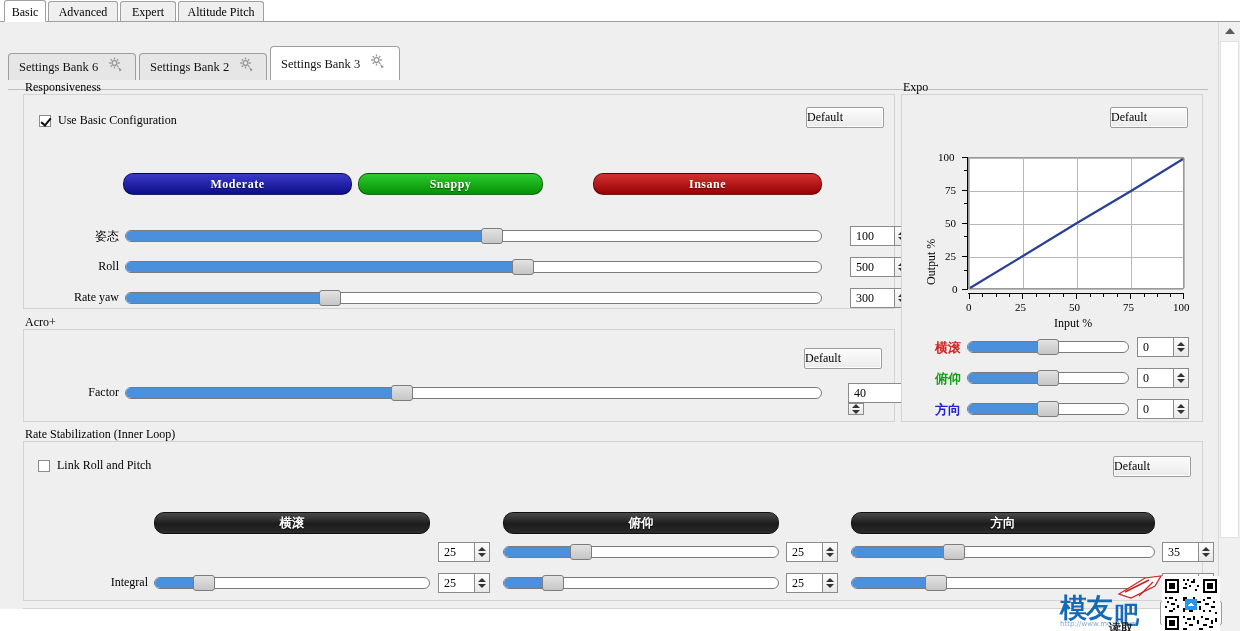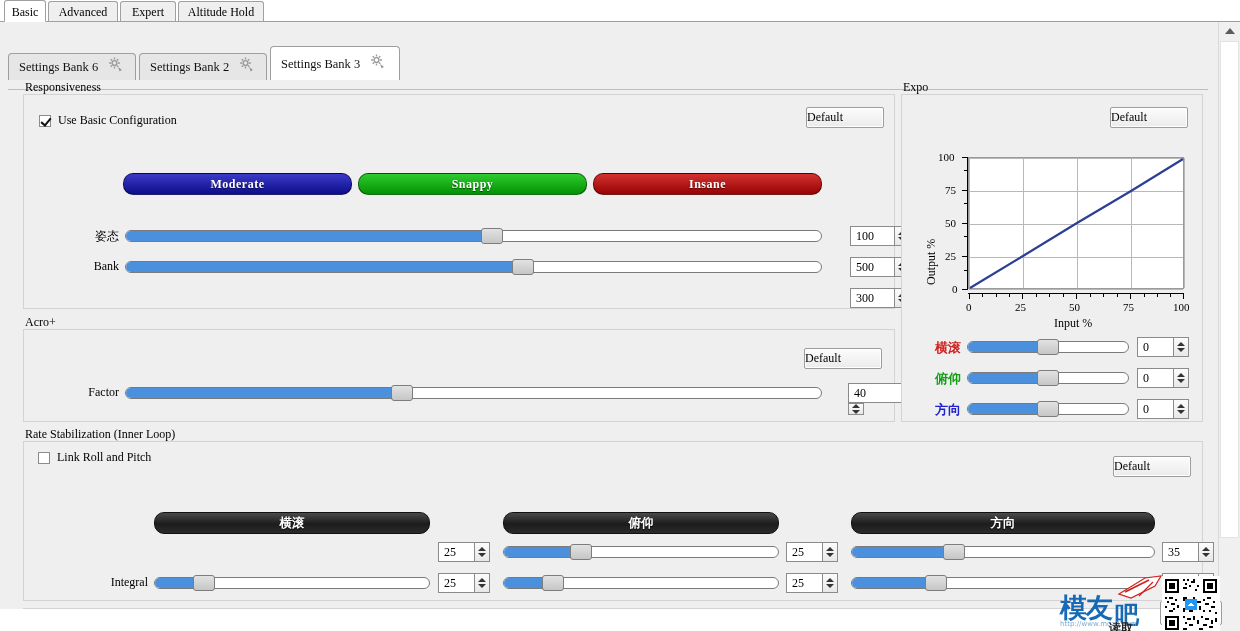--- a/index.html
+++ b/index.html
@@ -142,21 +142,21 @@
     <div class="ttab active" style="left:4px;width:42px;">
       <span>Basic</span>
     </div>
     <div class="ttab" style="left:48px;width:70px;">
       <span>Advanced</span>
     </div>
     <div class="ttab" style="left:120px;width:56px;">
       <span>Expert</span>
     </div>
     <div class="ttab" style="left:178px;width:86px;">
-      <span>Altitude Hold</span>
+      <span>Altitude Pitch</span>
     </div>
   </div>
 
   <div class="content">
 
     <div class="bankline"></div>
     <div class="banktabs">
 
       <div class="btab" style="left:0px;width:128px;top:17px;height:27px;line-height:27px;">
         <span>Settings Bank 6</span>
@@ -206,21 +206,21 @@
         <span class="cblabel">Use Basic Configuration</span>
       </div>
 
       <div class="btn" style="left:782px;top:12px;width:78px;height:21px;">
         <span>Default</span>
       </div>
 
       <div class="preset" style="left:99px;top:78px;width:229px;background:linear-gradient(#3a3ac8,#0d0d8a);">
         <span>Moderate</span>
       </div>
-      <div class="preset" style="left:334px;top:78px;width:229px;background:linear-gradient(#2ecb2e,#049104);">
+      <div class="preset" style="left:334px;top:78px;width:185px;background:linear-gradient(#2ecb2e,#049104);">
         <span>Snappy</span>
       </div>
       <div class="preset" style="left:569px;top:78px;width:229px;background:linear-gradient(#d33131,#970202);">
         <span>Insane</span>
       </div>
 
       <div class="slrow" style="left:101px;top:132px;width:697px;">
         <div class="sllabel">姿态</div>
         <div class="slider" style="width:697px;">
           <div class="slfill" style="width:52.5%;"></div>
@@ -229,34 +229,41 @@
       </div>
       <div class="spin" style="left:826px;top:131px;width:60px;">
         <div class="val">100</div>
         <div class="arrows">
           <span class="up"></span>
           <span class="dn"></span>
         </div>
       </div>
 
       <div class="slrow" style="left:101px;top:163px;width:697px;">
-        <div class="sllabel">Bank</div>
+        <div class="sllabel">Roll</div>
         <div class="slider" style="width:697px;">
           <div class="slfill" style="width:57%;"></div>
         </div>
         <div class="slthumb" style="left:387px;"></div>
       </div>
       <div class="spin" style="left:826px;top:162px;width:60px;">
         <div class="val">500</div>
         <div class="arrows">
           <span class="up"></span>
           <span class="dn"></span>
         </div>
       </div>
 
+      <div class="slrow" style="left:101px;top:194px;width:697px;">
+        <div class="sllabel">Rate yaw</div>
+        <div class="slider" style="width:697px;">
+          <div class="slfill" style="width:29%;"></div>
+        </div>
+        <div class="slthumb" style="left:194px;"></div>
+      </div>
       <div class="spin" style="left:826px;top:193px;width:60px;">
         <div class="val">300</div>
         <div class="arrows">
           <span class="up"></span>
           <span class="dn"></span>
         </div>
       </div>
     </div>
 
     <div class="group-title" style="left:25px;top:293px;">Acro+</div>
@@ -399,21 +406,21 @@
         <div class="arrows">
           <span class="up"></span>
           <span class="dn"></span>
         </div>
       </div>
     </div>
 
     <div class="group-title" style="left:25px;top:405px;">Rate Stabilization (Inner Loop)</div>
     <div class="group" style="left:23px;top:419px;width:1180px;height:160px;">
 
-      <div class="cbrow" style="left:14px;top:8px;">
+      <div class="cbrow" style="left:14px;top:16px;">
         <span class="cbox"></span>
         <span class="cblabel">Link Roll and Pitch</span>
       </div>
 
       <div class="btn" style="left:1089px;top:14px;width:78px;height:21px;">
         <span>Default</span>
       </div>
 
       <div class="axisbtn" style="left:130px;top:70px;width:276px;">
         <span>横滚</span>

